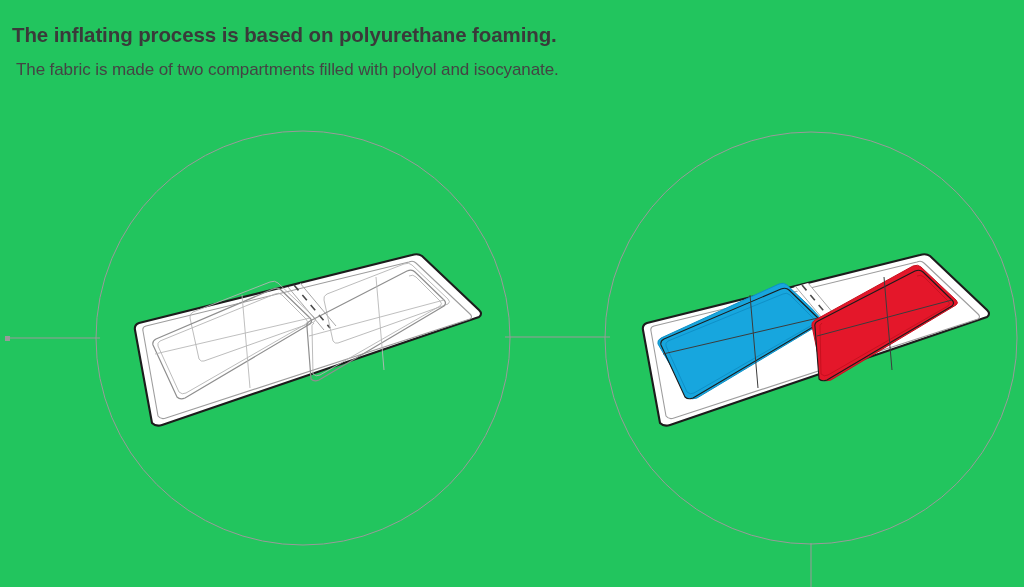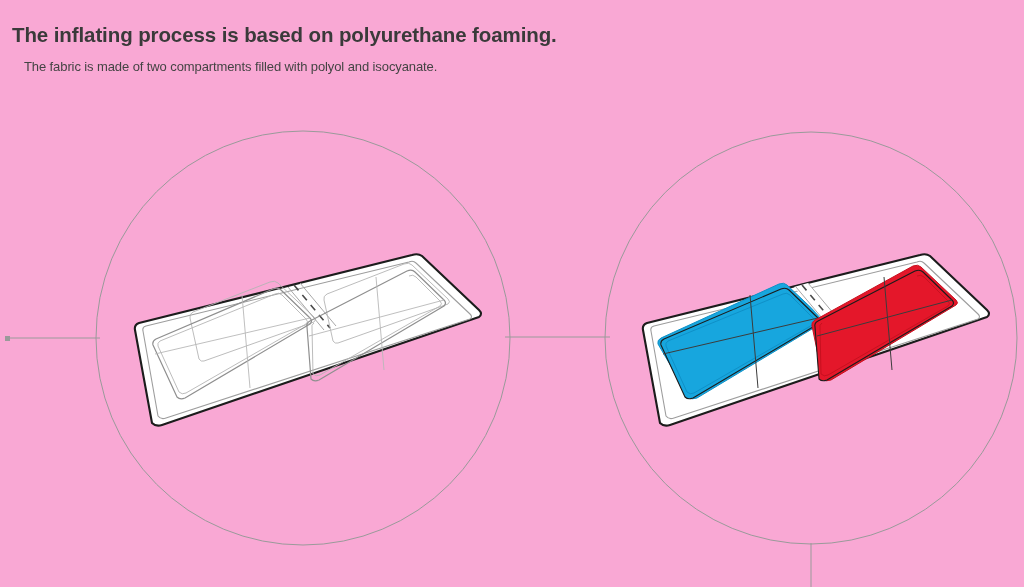--- a/index.html
+++ b/index.html
@@ -11,44 +11,44 @@
     width: 1024px;
     height: 587px;
     overflow: hidden;
     font-family: "Liberation Sans", sans-serif;
     -webkit-font-smoothing: antialiased;
   }
   #slide {
     position: relative;
     width: 1024px;
     height: 587px;
-    background: #f9a8d4;
+    background: #22c55e;
   }
   #text-block {
     position: absolute;
     left: 12px;
     top: 22px;
     width: 990px;
   }
   #headline {
     font-size: 20.5px;
     font-weight: bold;
     color: #3a3a3a;
     letter-spacing: -0.1px;
     line-height: 1.25;
     margin: 0;
     white-space: nowrap;
   }
   #subhead {
-    font-size: 13px;
+    font-size: 17px;
     font-weight: normal;
     color: #444444;
     letter-spacing: -0.1px;
     line-height: 1.25;
-    margin: 12px;
+    margin: 4px;
     margin-top: 11px;
     white-space: nowrap;
   }
   #figure-svg {
     position: absolute;
     left: 0;
     top: 0;
     width: 1024px;
     height: 587px;
     display: block;

